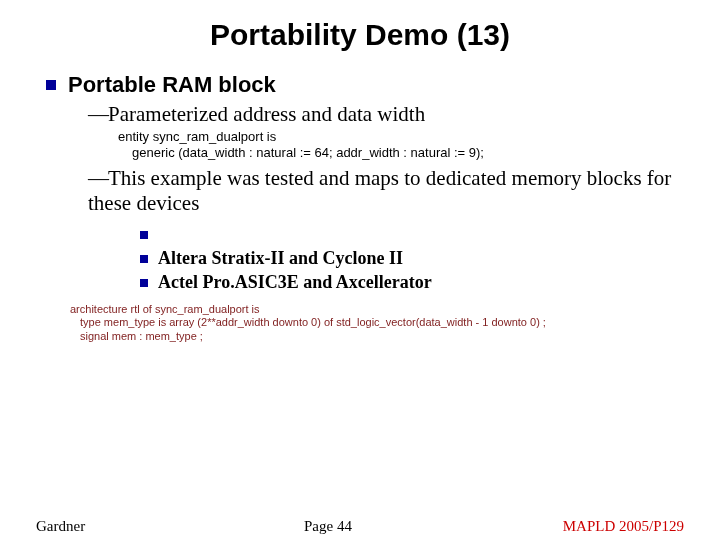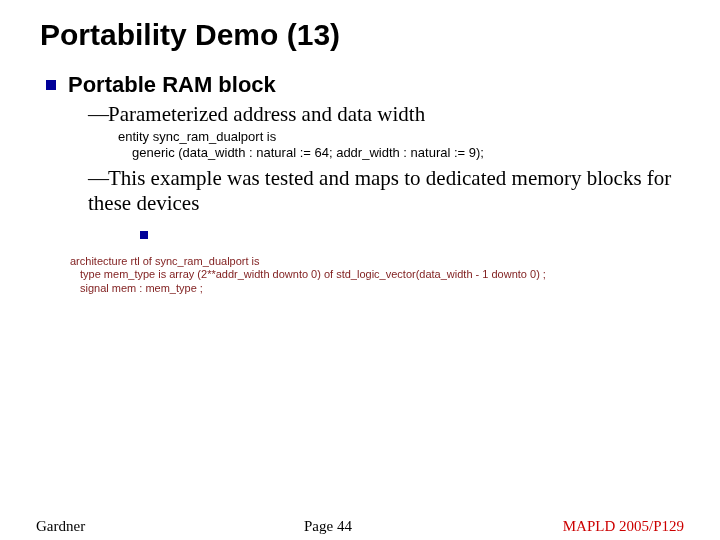--- a/index.html
+++ b/index.html
@@ -16,20 +16,21 @@
     width: 720px;
     height: 540px;
     position: relative;
     padding: 18px 40px 0 40px;
   }
   .title {
     font-family: Arial, Helvetica, sans-serif;
     font-weight: bold;
     font-size: 30px;
     color: #000;
+    text-align: center;
     margin-bottom: 20px;
   }
   .bullet-sq {
     display: inline-block;
     width: 10px;
     height: 10px;
     background: #000099;
     margin-right: 12px;
     vertical-align: 2px;
   }
@@ -138,20 +139,26 @@
 
   <div class="lvl2">
     <span class="dash">—</span><span>This example was tested and maps to dedicated memory blocks for these devices</span>
   </div>
 
   <div style="height:6px"></div>
 
   <div class="lvl3">
     <span class="bullet-sq small"></span>
   </div>
+  <div class="lvl3">
+    <span class="bullet-sq small"></span><span>Altera Stratix-II and Cyclone II</span>
+  </div>
+  <div class="lvl3">
+    <span class="bullet-sq small"></span><span>Actel Pro.ASIC3E and Axcellerator</span>
+  </div>
 
   <div class="arch">
     <div>architecture rtl of sync_ram_dualport is</div>
     <div class="indent">type mem_type is array (2**addr_width downto 0) of  std_logic_vector(data_width - 1 downto 0) ;</div>
     <div class="indent">signal mem : mem_type ;</div>
   </div>
 
   <div class="footer">
     <div class="left">Gardner</div>
     <div class="center">Page 44</div>

